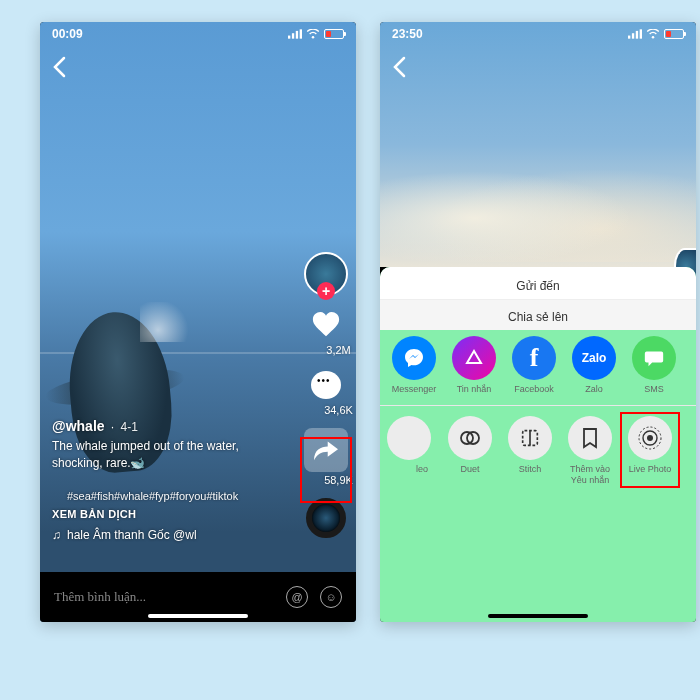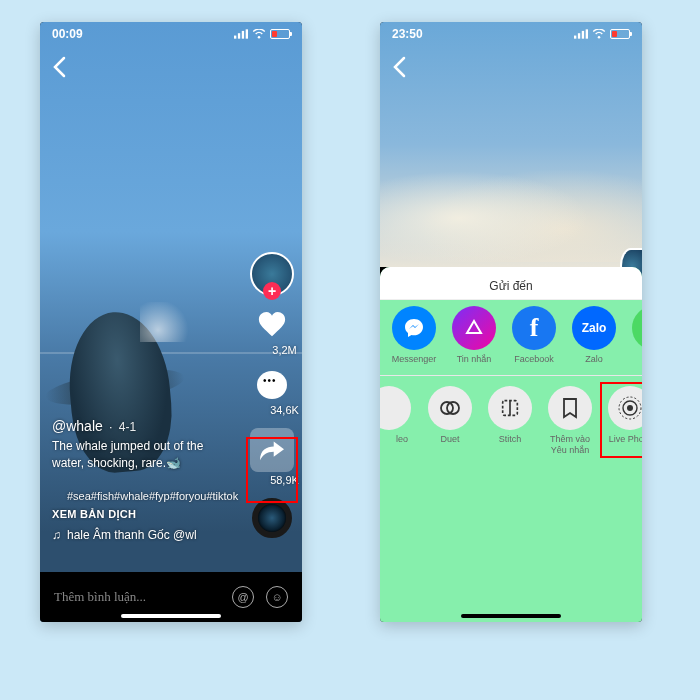--- a/index.html
+++ b/index.html
@@ -1,17 +1,17 @@
 <!DOCTYPE html>
 <html><head>
 <meta charset="utf-8">
 <style>
   * { box-sizing: border-box; margin: 0; padding: 0; }
   body { width: 700px; height: 700px; background: #cbe8f7; font-family: -apple-system, Helvetica, Arial, sans-serif; position: relative; }
-  .phone { position: absolute; width: 262px; height: 600px; top: 22px; background: #000; border-radius: 4px; overflow: hidden; box-shadow: 0 4px 16px rgba(0,0,0,0.2); }
+  .phone { position: absolute; width: 316px; height: 600px; top: 22px; background: #000; border-radius: 4px; overflow: hidden; box-shadow: 0 4px 16px rgba(0,0,0,0.2); }
   .phone.left { left: 40px; }
   .phone.right { left: 380px; }
 
   
   .status { position: absolute; top: 0; left: 0; right: 0; height: 24px; display: flex; justify-content: space-between; align-items: center; padding: 0 12px; font-size: 12px; font-weight: 600; color: #fff; z-index: 100; }
   .status-right { display: flex; gap: 4px; align-items: center; }
   .wifi-svg { width: 14px; height: 10px; }
   .battery { width: 20px; height: 10px; border: 1px solid #fff; border-radius: 2px; position: relative; }
   .battery::after { content: ""; position: absolute; right: -3px; top: 2px; width: 2px; height: 4px; background: #fff; border-radius: 0 1px 1px 0; }
   .battery-fill { position: absolute; left: 1px; top: 1px; bottom: 1px; width: 5px; background: #ff3b30; border-radius: 1px; }
@@ -36,21 +36,21 @@
   .comment-bubble { width: 30px; height: 28px; background: #fff; border-radius: 50%; position: relative; }
   .comment-bubble::after { content: "•••"; position: absolute; top: 4px; left: 6px; color: #000; font-size: 10px; letter-spacing: 1px; }
   .share-box { width: 44px; height: 44px; background: rgba(255,255,255,0.3); border-radius: 8px; display: flex; align-items: center; justify-content: center; position: relative; }
   .share-arrow { width: 28px; height: 24px; }
   .share-highlight { position: absolute; right: 4px; top: 415px; width: 52px; height: 66px; border: 2px solid #ff0000; z-index: 6; }
   .disc { width: 40px; height: 40px; border-radius: 50%; background: radial-gradient(circle at 50% 50%, #2a5a7a 0%, #0a2030 60%, #000 80%); border: 6px solid #1a1a1a; }
 
   
   .info { position: absolute; left: 12px; bottom: 80px; right: 70px; color: #fff; font-size: 12px; z-index: 5; text-shadow: 0 0 3px rgba(0,0,0,0.7); }
   .username-row { display: flex; gap: 6px; align-items: baseline; margin-bottom: 4px; }
-  .username { font-weight: 400; font-size: 14px; }
+  .username { font-weight: 700; font-size: 14px; }
   .date { font-size: 12px; opacity: 0.9; }
   .caption { line-height: 1.4; margin-bottom: 18px; }
   .hashtags { font-size: 11px; opacity: 0.95; margin-left: 15px; }
   .translate { font-size: 11px; font-weight: 600; margin-top: 6px; letter-spacing: 0.3px; }
   .music-row { display: flex; align-items: center; gap: 6px; margin-top: 8px; font-size: 12px; }
   .music-note { font-size: 12px; }
 
   .comment-bar { position: absolute; bottom: 0; left: 0; right: 0; height: 50px; background: #000; display: flex; align-items: center; padding: 0 14px; gap: 8px; }
   .comment-input { flex: 1; color: #888; font-size: 13px; font-family: Liberation Serif, serif; }
   .comment-actions { display: flex; gap: 12px; color: #fff; font-size: 16px; }
@@ -71,21 +71,21 @@
   .share-circle { width: 44px; height: 44px; border-radius: 50%; display: flex; align-items: center; justify-content: center; color: #fff; font-weight: bold; font-size: 18px; }
   .share-label { font-size: 9px; color: #666; text-align: center; line-height: 1.2; }
   .action-row { display: flex; overflow: hidden; padding: 10px 0 12px 8px; gap: 8px; border-top: 1px solid #e8e8e8; }
   .action-item { flex: 0 0 52px; display: flex; flex-direction: column; align-items: center; gap: 4px; position: relative; }
   .action-circle { width: 44px; height: 44px; border-radius: 50%; background: #ececec; display: flex; align-items: center; justify-content: center; color: #333; font-size: 14px; font-weight: 600; }
   .action-label { font-size: 9px; color: #666; text-align: center; line-height: 1.2; max-width: 54px; }
   .live-highlight { position: absolute; top: -4px; left: -4px; width: 60px; height: 76px; border: 2px solid #ff0000; }
   .cancel { text-align: center; padding: 14px 0 18px; font-size: 14px; color: #333; border-top: 1px solid #e8e8e8; background: #fff; }
   .home-ind.dark { background: #000; }
 
-  .partial-left { flex: 0 0 28px !important; }
+  .partial-left { flex: 0 0 28px !important; margin-left: 20px; }
   .partial-left .share-circle, .partial-left .action-circle { margin-left: -26px; }
 </style>
 </head>
 <body>
 
 <div class="phone left">
   <div class="video-bg">
     <div class="horizon"></div>
     <div class="whale-fin"></div>
     <div class="whale-body"></div>
@@ -198,20 +198,21 @@
   </div>
 
   <div class="back-btn right-back">
     <svg width="14" height="22" viewBox="0 0 14 22">
         <path d="M12 2 L3 11 L12 20" stroke="#fff" stroke-width="2.5" fill="none" stroke-linecap="round"></path>
       </svg>
   </div>
 
   <div class="sheet">
     <div class="sheet-header">Gửi đến</div>
+    <div class="sheet-section-title">Chia sẻ lên</div>
 
     <div class="share-row">
       <div class="share-item">
         <div class="share-circle" style="background:#0084ff">
             <svg width="24" height="24" viewBox="0 0 24 24">
               <path d="M12 3 C7 3 3 6.5 3 11 C3 13.5 4.2 15.6 6 17 L6 21 L9.5 19 C10.3 19.2 11.1 19.3 12 19.3 C17 19.3 21 15.8 21 11 C21 6.5 17 3 12 3 Z M7 13 L11 9 L13 11 L17 8 L13 12 L11 10 Z" fill="#fff"></path>
             </svg>
           </div>
         <span class="share-label">Messenger</span>
       </div>

